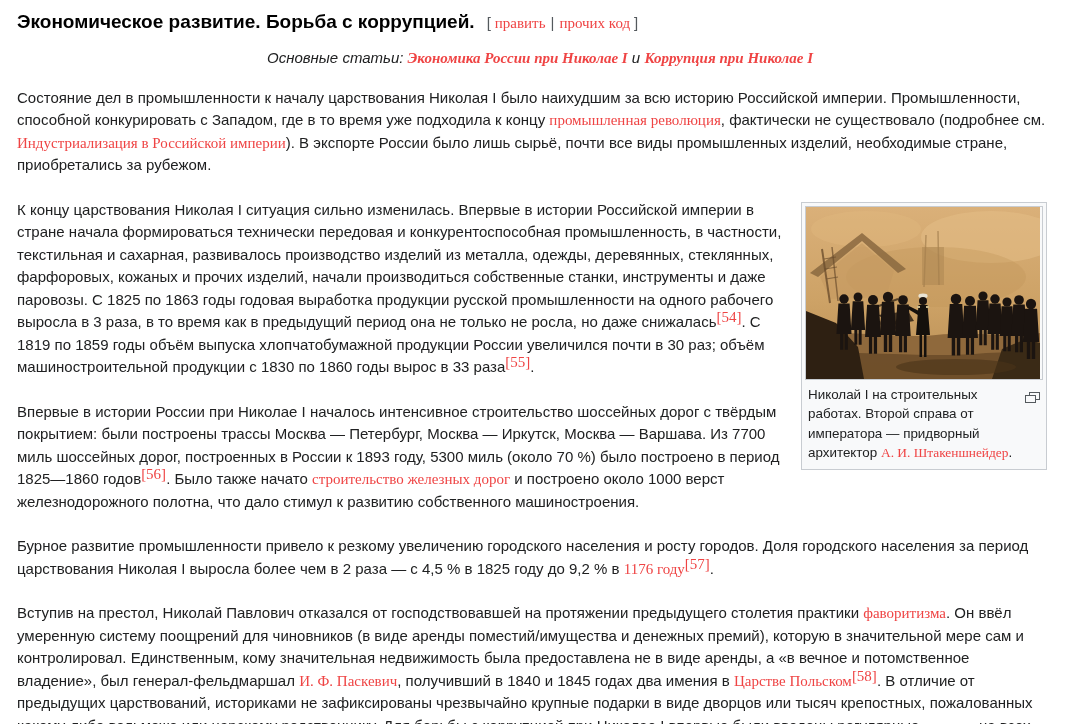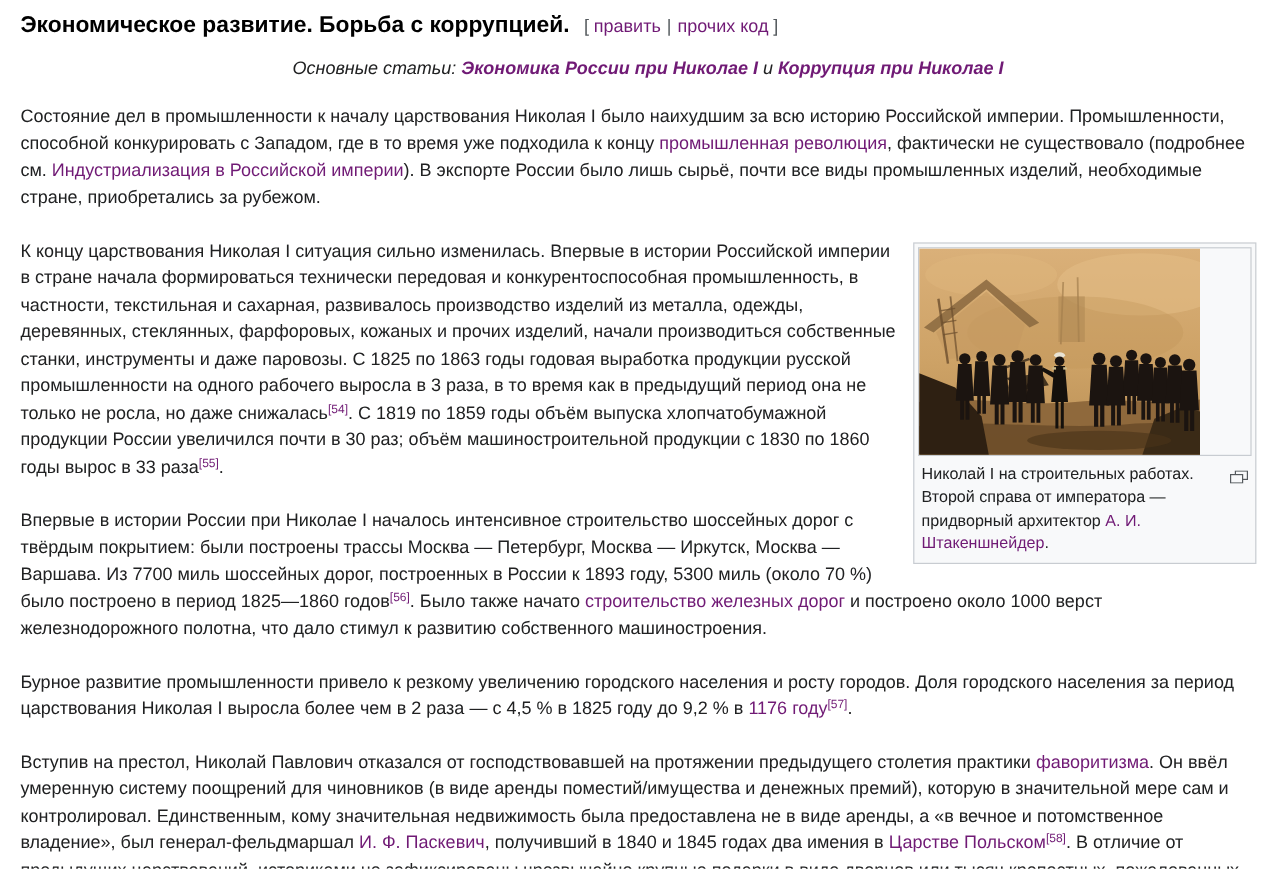--- a/index.html
+++ b/index.html
@@ -3,35 +3,35 @@
 <meta charset="utf-8">
 <style>
   * { box-sizing: border-box; }
   html,body { margin:0; padding:0; background:#fff; }
   body {
     width:1068px; height:724px; overflow:hidden;
     font-family:"Liberation Sans","DejaVu Sans",sans-serif;
     font-size:15px; line-height:22.5px; color:#202122;
   }
   .page { padding:10px 21px 0 17px; width:1068px; }
-  a.wlink { color:#701a75; text-decoration:none; cursor:pointer; }
+  a.wlink { color:#ef4444; text-decoration:none; cursor:pointer;font-family:Liberation Serif, serif; }
   h3.section-heading { margin:0 0 12px 0; font-size:19px; line-height:24px; font-weight:bold; color:#000; }
   .editsection { font-size:15px; font-weight:normal; margin-left:12px; white-space:nowrap; }
   .editsection .bracket, .editsection .pipe { color:#54595d; }
   .editsection .bracket.open { margin-right:4px; }
   .editsection .bracket.close { margin-left:4px; }
   .editsection .pipe { margin:0 5px; }
   .hatnote { font-style:italic; padding-left:16px; margin:0 0 17px 0;text-align:center; }
   .hatnote a.wlink { font-weight:bold; }
   p.body-par { margin:0 0 22px 0; }
-  sup.reference { font-size:10px; line-height:0; vertical-align:baseline; position:relative; top:-5px; }
+  sup.reference { font-size:15px; line-height:0; vertical-align:baseline; position:relative; top:-5px; }
   
   .thumb {
     float:right; clear:right;
-    width:286px; margin:3px 0 12px 14px;
+    width:246px; margin:3px 0 12px 14px;
     border:1px solid #c8ccd1; background:#f8f9fa;
     padding:3px; font-size:13.4px; line-height:19.5px;
   }
   .thumb-img-wrap { border:1px solid #c8ccd1; display:block; cursor:pointer; }
   .thumb-img-wrap svg { display:block; }
   .thumb-caption { padding:5px 3px 3px 3px; color:#202122; }
   .magnify { float:right; margin:4px 0 0 6px; cursor:pointer; }
 </style>
 </head>
 <body>

